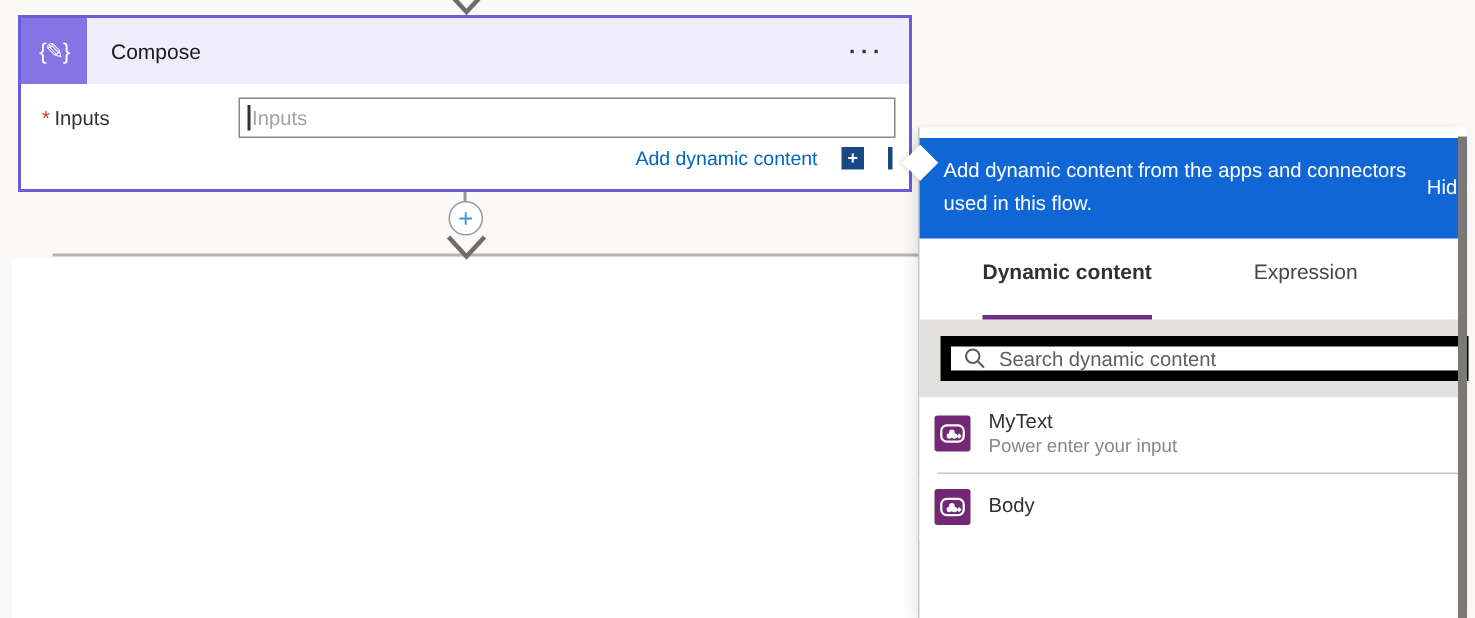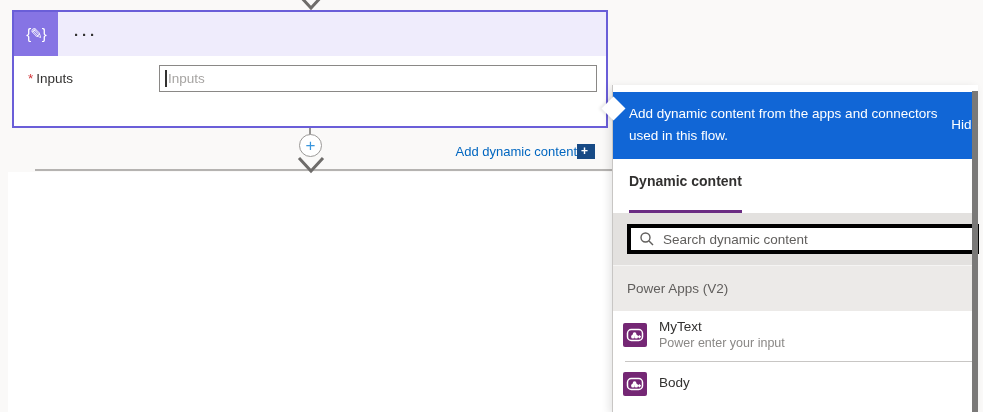--- a/index.html
+++ b/index.html
@@ -42,21 +42,21 @@
   .field-label { position:absolute; left:14px; top:15px; font-size:13.5px; color:#323130; }
   .req { color:#d13438; margin-right:3px; }
   .field-input {
     position:absolute; left:145px; top:9px; width:438px; height:27px;
     border:1px solid #8a8886; background:#ffffff; font-family:"Liberation Sans",sans-serif;
     font-size:13.5px; padding:0 8px; color:#323130; outline:none;
   }
   .field-input::placeholder { color:#a6a4a2; }
   .caret { position:absolute; left:151px; top:14px; width:1.5px; height:17px; background:#323130; }
   .dyn-row {
-    position:absolute; right:11px; top:42px; display:flex; align-items:center; gap:0;margin-top:46px;
+    position:absolute; right:11px; top:42px; display:flex; align-items:center; gap:16px;
   }
   .dyn-link { color:#0066c0; font-size:13px; text-decoration:none; cursor:pointer; }
   .dyn-plus {
     width:15px; height:15px; background:#174a85; color:#ffffff; border:none; cursor:pointer;
     font-size:12px; line-height:13px; text-align:center; padding:0; font-weight:bold;
   }
   .dyn-cursorbar { width:3px; height:15px; background:#174a85; }
 
   
   .panel {
@@ -70,25 +70,25 @@
   .banner {
     position:relative; background:#1166d6; color:#ffffff; height:67px; padding:11px 0 0 16px;
     font-size:13.5px; line-height:1.6; z-index:2;
   }
   .banner-msg { width:322px; }
   .banner-hide {
     position:absolute; right:-1px; top:22px; color:#ffffff; font-size:13.5px;
     cursor:pointer; text-decoration:none;
   }
   .tabbar { display:flex; padding:14px 0 0 16px; height:54px; }
-  .tab { margin-right:42px; font-size:14px; color:#484644; cursor:pointer; padding-bottom:9px; }
+  .tab { margin-right:42px; font-size:14px; color:#484644; cursor:pointer; padding-bottom:9px;margin-left:26px; }
   .tab.active { font-weight:bold; color:#323130; border-bottom:3px solid #6b2c83; }
   .search-section { background:#e3e1df; padding:11px 14px; height:52px; }
   .search-box {
-    background:#ffffff; border:4px solid #000000; height:30px; display:flex; align-items:center;
+    background:#ffffff; border:7px solid #000000; height:30px; display:flex; align-items:center;
     padding:0 8px; width:352px;
   }
   .search-input {
     border:none; outline:none; flex:1; font-family:"Liberation Sans",sans-serif;
     font-size:13.5px; color:#323130; background:transparent; margin-left:8px;
   }
   .search-input::placeholder { color:#605e5c; }
   .section-header {
     background:#eceae8; height:46px; display:flex; align-items:center;
     padding-left:14px; font-size:13.5px; color:#605e5c; border-top:1px solid #f5f4f3;
@@ -114,20 +114,21 @@
 
 <div class="conn-arrow top">
   <svg width="28" height="18" viewBox="0 0 28 18">
       <path d="M2 2 L14 15 L26 2" fill="none" stroke="#6e6c6a" stroke-width="3"></path>
     </svg>
 </div>
 
 <div class="card">
   <div class="card-header">
     <div class="card-icon">{✎}</div>
+    <div class="card-title">Compose</div>
     <div class="card-menu">···</div>
   </div>
   <div class="card-body">
     <div class="field-label"><span class="req">*</span><span>Inputs</span></div>
     <input class="field-input" placeholder="Inputs" style="">
     <div class="caret"></div>
     <div class="dyn-row">
       <a class="dyn-link">Add dynamic content</a>
       <button class="dyn-plus">+</button>
       <div class="dyn-cursorbar"></div>
@@ -146,35 +147,35 @@
 <div class="panel">
   <div class="beak"></div>
 
   <div class="banner">
     <div class="banner-msg">Add dynamic content from the apps and connectors used in this flow.</div>
     <a class="banner-hide">Hide</a>
   </div>
 
   <div class="tabbar">
     <div class="tab active">Dynamic content</div>
+    <div class="tab">Expression</div>
   </div>
 
   <div class="search-section">
     <div class="search-box">
       <span style="display:flex;">
         <svg width="16" height="16" viewBox="0 0 16 16">
             <circle cx="6.5" cy="6.5" r="4.5" fill="none" stroke="#605e5c" stroke-width="1.4"></circle>
             <line x1="10" y1="10" x2="14" y2="14" stroke="#605e5c" stroke-width="1.4"></line>
           </svg>
       </span>
       <input class="search-input" placeholder="Search dynamic content" style="">
     </div>
   </div>
 
-  <div class="section-header">Power Apps (V2)</div>
 
   <div>
     <div class="item">
       <div class="item-icon">
         <svg width="20" height="20" viewBox="0 0 24 24">
             <rect x="3" y="5.5" width="18" height="13" rx="4.5" fill="none" stroke="#ffffff" stroke-width="1.8"></rect>
             <circle cx="9.5" cy="14" r="2.2" fill="#ffffff"></circle>
             <circle cx="13.5" cy="14" r="2.2" fill="#ffffff"></circle>
             <circle cx="11.5" cy="11" r="2.2" fill="#ffffff"></circle>
             <rect x="15.8" y="12.6" width="3" height="3" transform="rotate(45 17.3 14.1)" fill="#ffffff"></rect>

